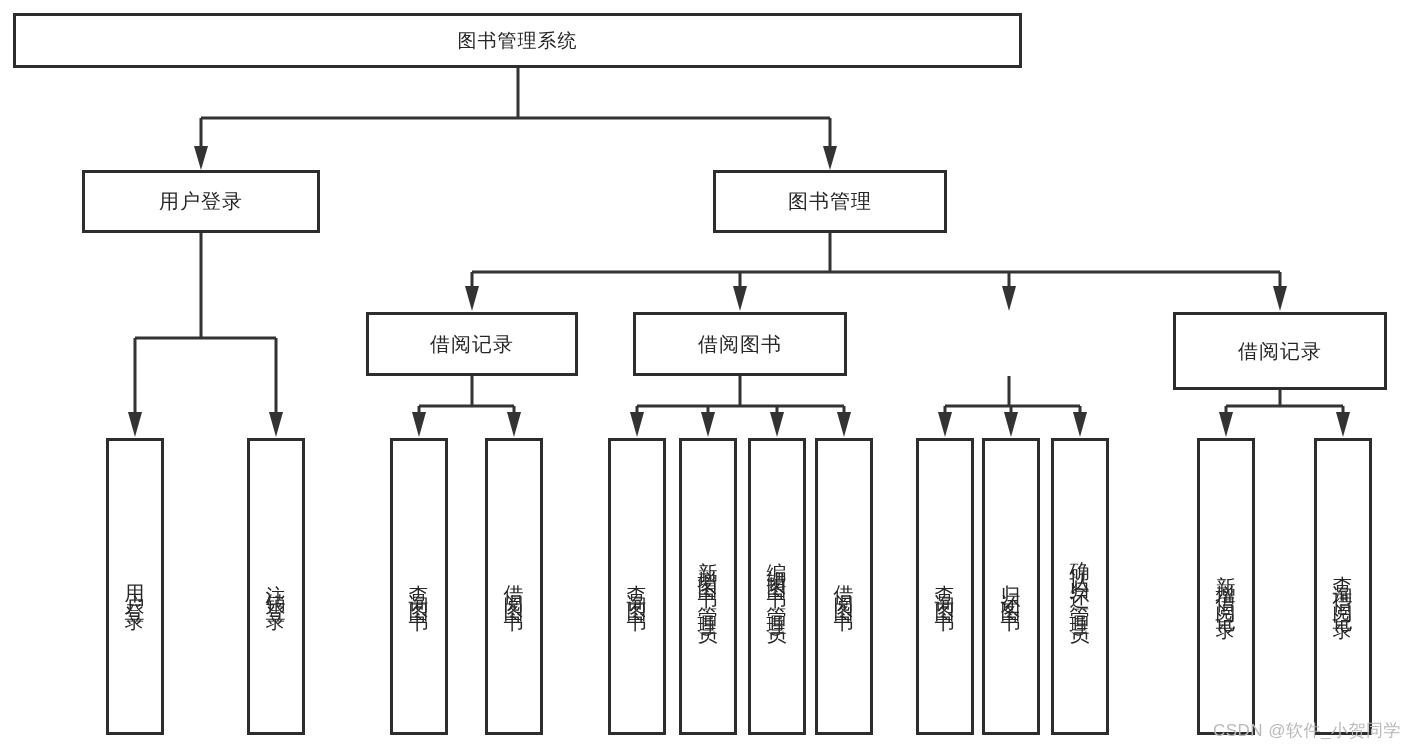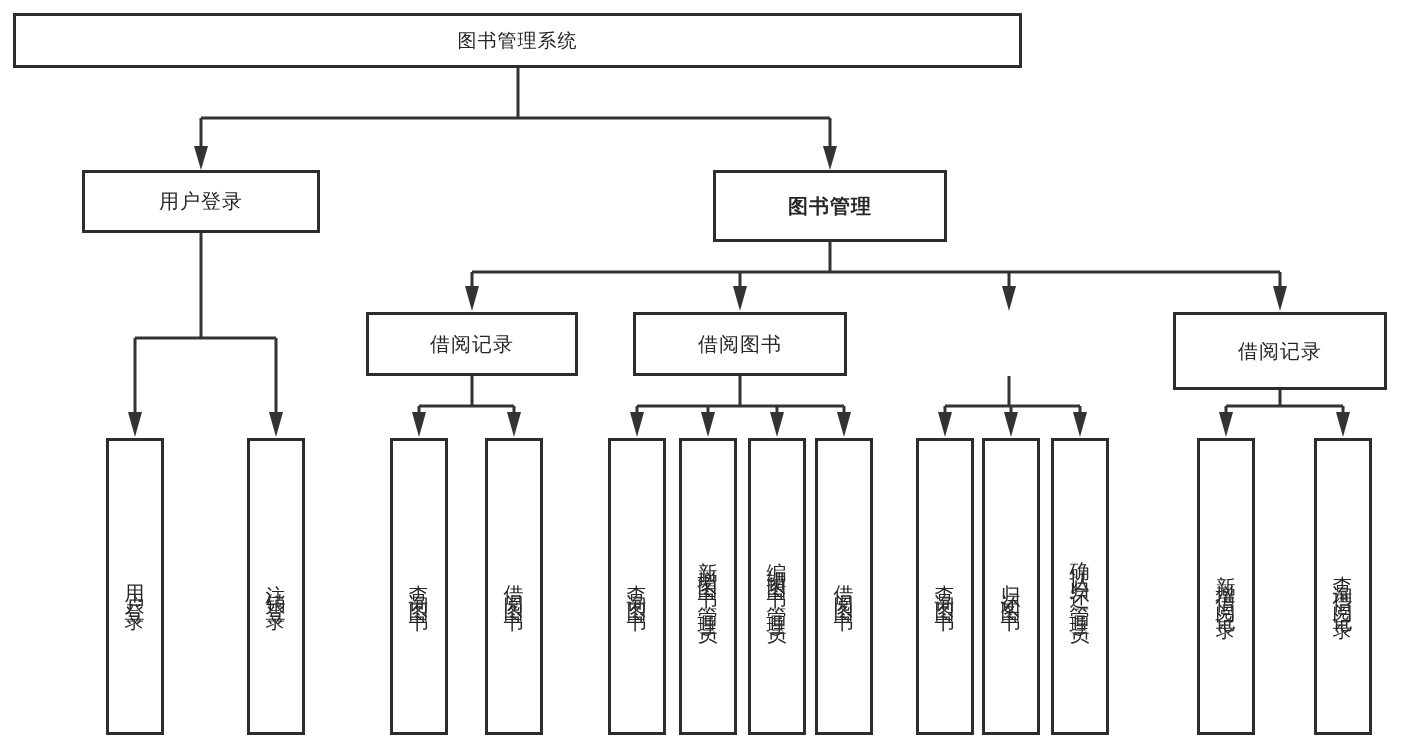--- a/index.html
+++ b/index.html
@@ -100,21 +100,21 @@
       <polygon points="1073,412 1087,412 1080,437"></polygon>
 
       <polygon points="1219,412 1233,412 1226,437"></polygon>
       <polygon points="1336,412 1350,412 1343,437"></polygon>
     </g>
   </svg>
 
   <div class="node root" style="left:13px; top:13px; width:1009px; height:55px;">图书管理系统</div>
 
   <div class="node" style="left:82px; top:170px; width:238px; height:63px;">用户登录</div>
-  <div class="node" style="left:713px; top:170px; width:234px; height:72px;font-weight:bold;">图书管理</div>
+  <div class="node" style="left:713px; top:170px; width:234px; height:63px;">图书管理</div>
 
   <div class="node" style="left:366px; top:312px; width:212px; height:64px;">借阅记录</div>
   <div class="node" style="left:633px; top:312px; width:214px; height:64px;">借阅图书</div>
   <div class="node" style="left:1173px; top:312px; width:214px; height:78px;">借阅记录</div>
 
   <div class="node leaf" style="left:106px; top:438px; width:58px; height:297px;">用户登录</div>
   <div class="node leaf" style="left:247px; top:438px; width:58px; height:297px;">注销登录</div>
 
   <div class="node leaf" style="left:390px; top:438px; width:58px; height:297px;">查询图书</div>
   <div class="node leaf" style="left:485px; top:438px; width:58px; height:297px;">借阅图书</div>
@@ -124,14 +124,15 @@
   <div class="node leaf" style="left:748px; top:438px; width:58px; height:297px;">编辑图书（管理员）</div>
   <div class="node leaf" style="left:815px; top:438px; width:58px; height:297px;">借阅图书</div>
 
   <div class="node leaf" style="left:916px; top:438px; width:58px; height:297px;">查询图书</div>
   <div class="node leaf" style="left:982px; top:438px; width:58px; height:297px;">归还图书</div>
   <div class="node leaf" style="left:1051px; top:438px; width:58px; height:297px;">确认归还（管理员）</div>
 
   <div class="node leaf" style="left:1197px; top:438px; width:58px; height:297px;">新增借阅记录</div>
   <div class="node leaf" style="left:1314px; top:438px; width:58px; height:297px;">查询借阅记录</div>
 
+  <div class="watermark">CSDN @软件_小贺同学</div>
 
 </div>
 
 </body></html>

